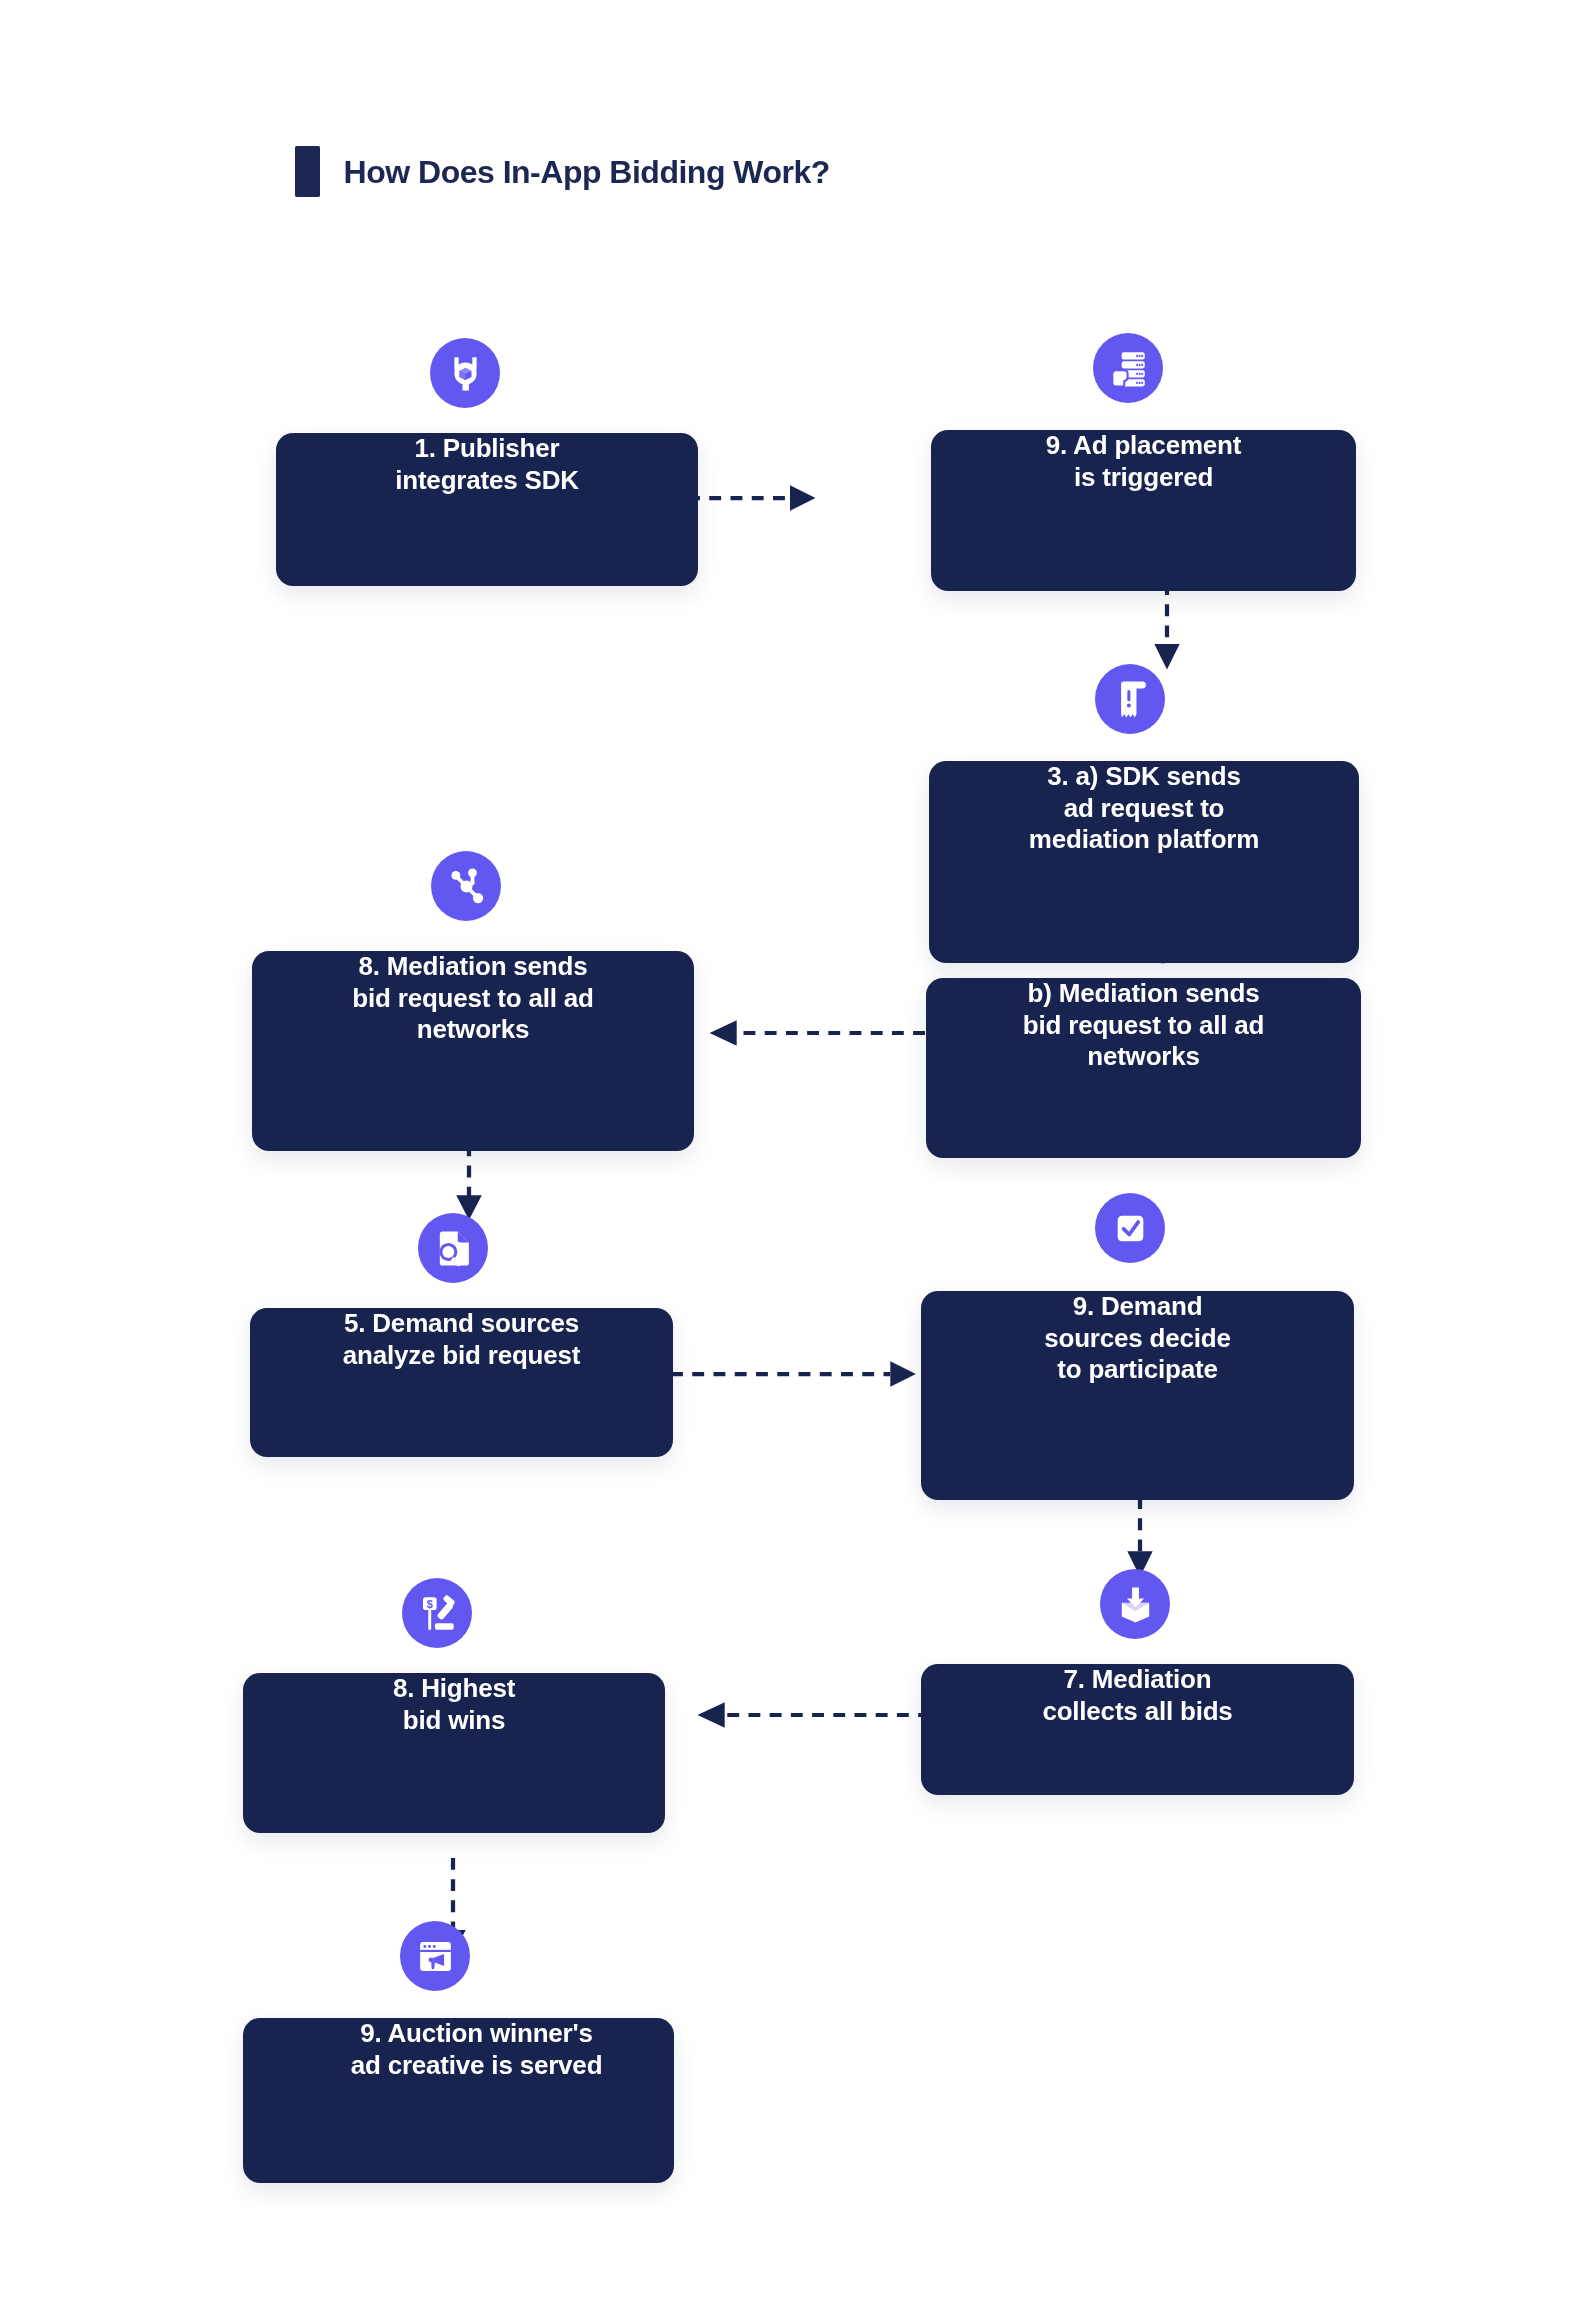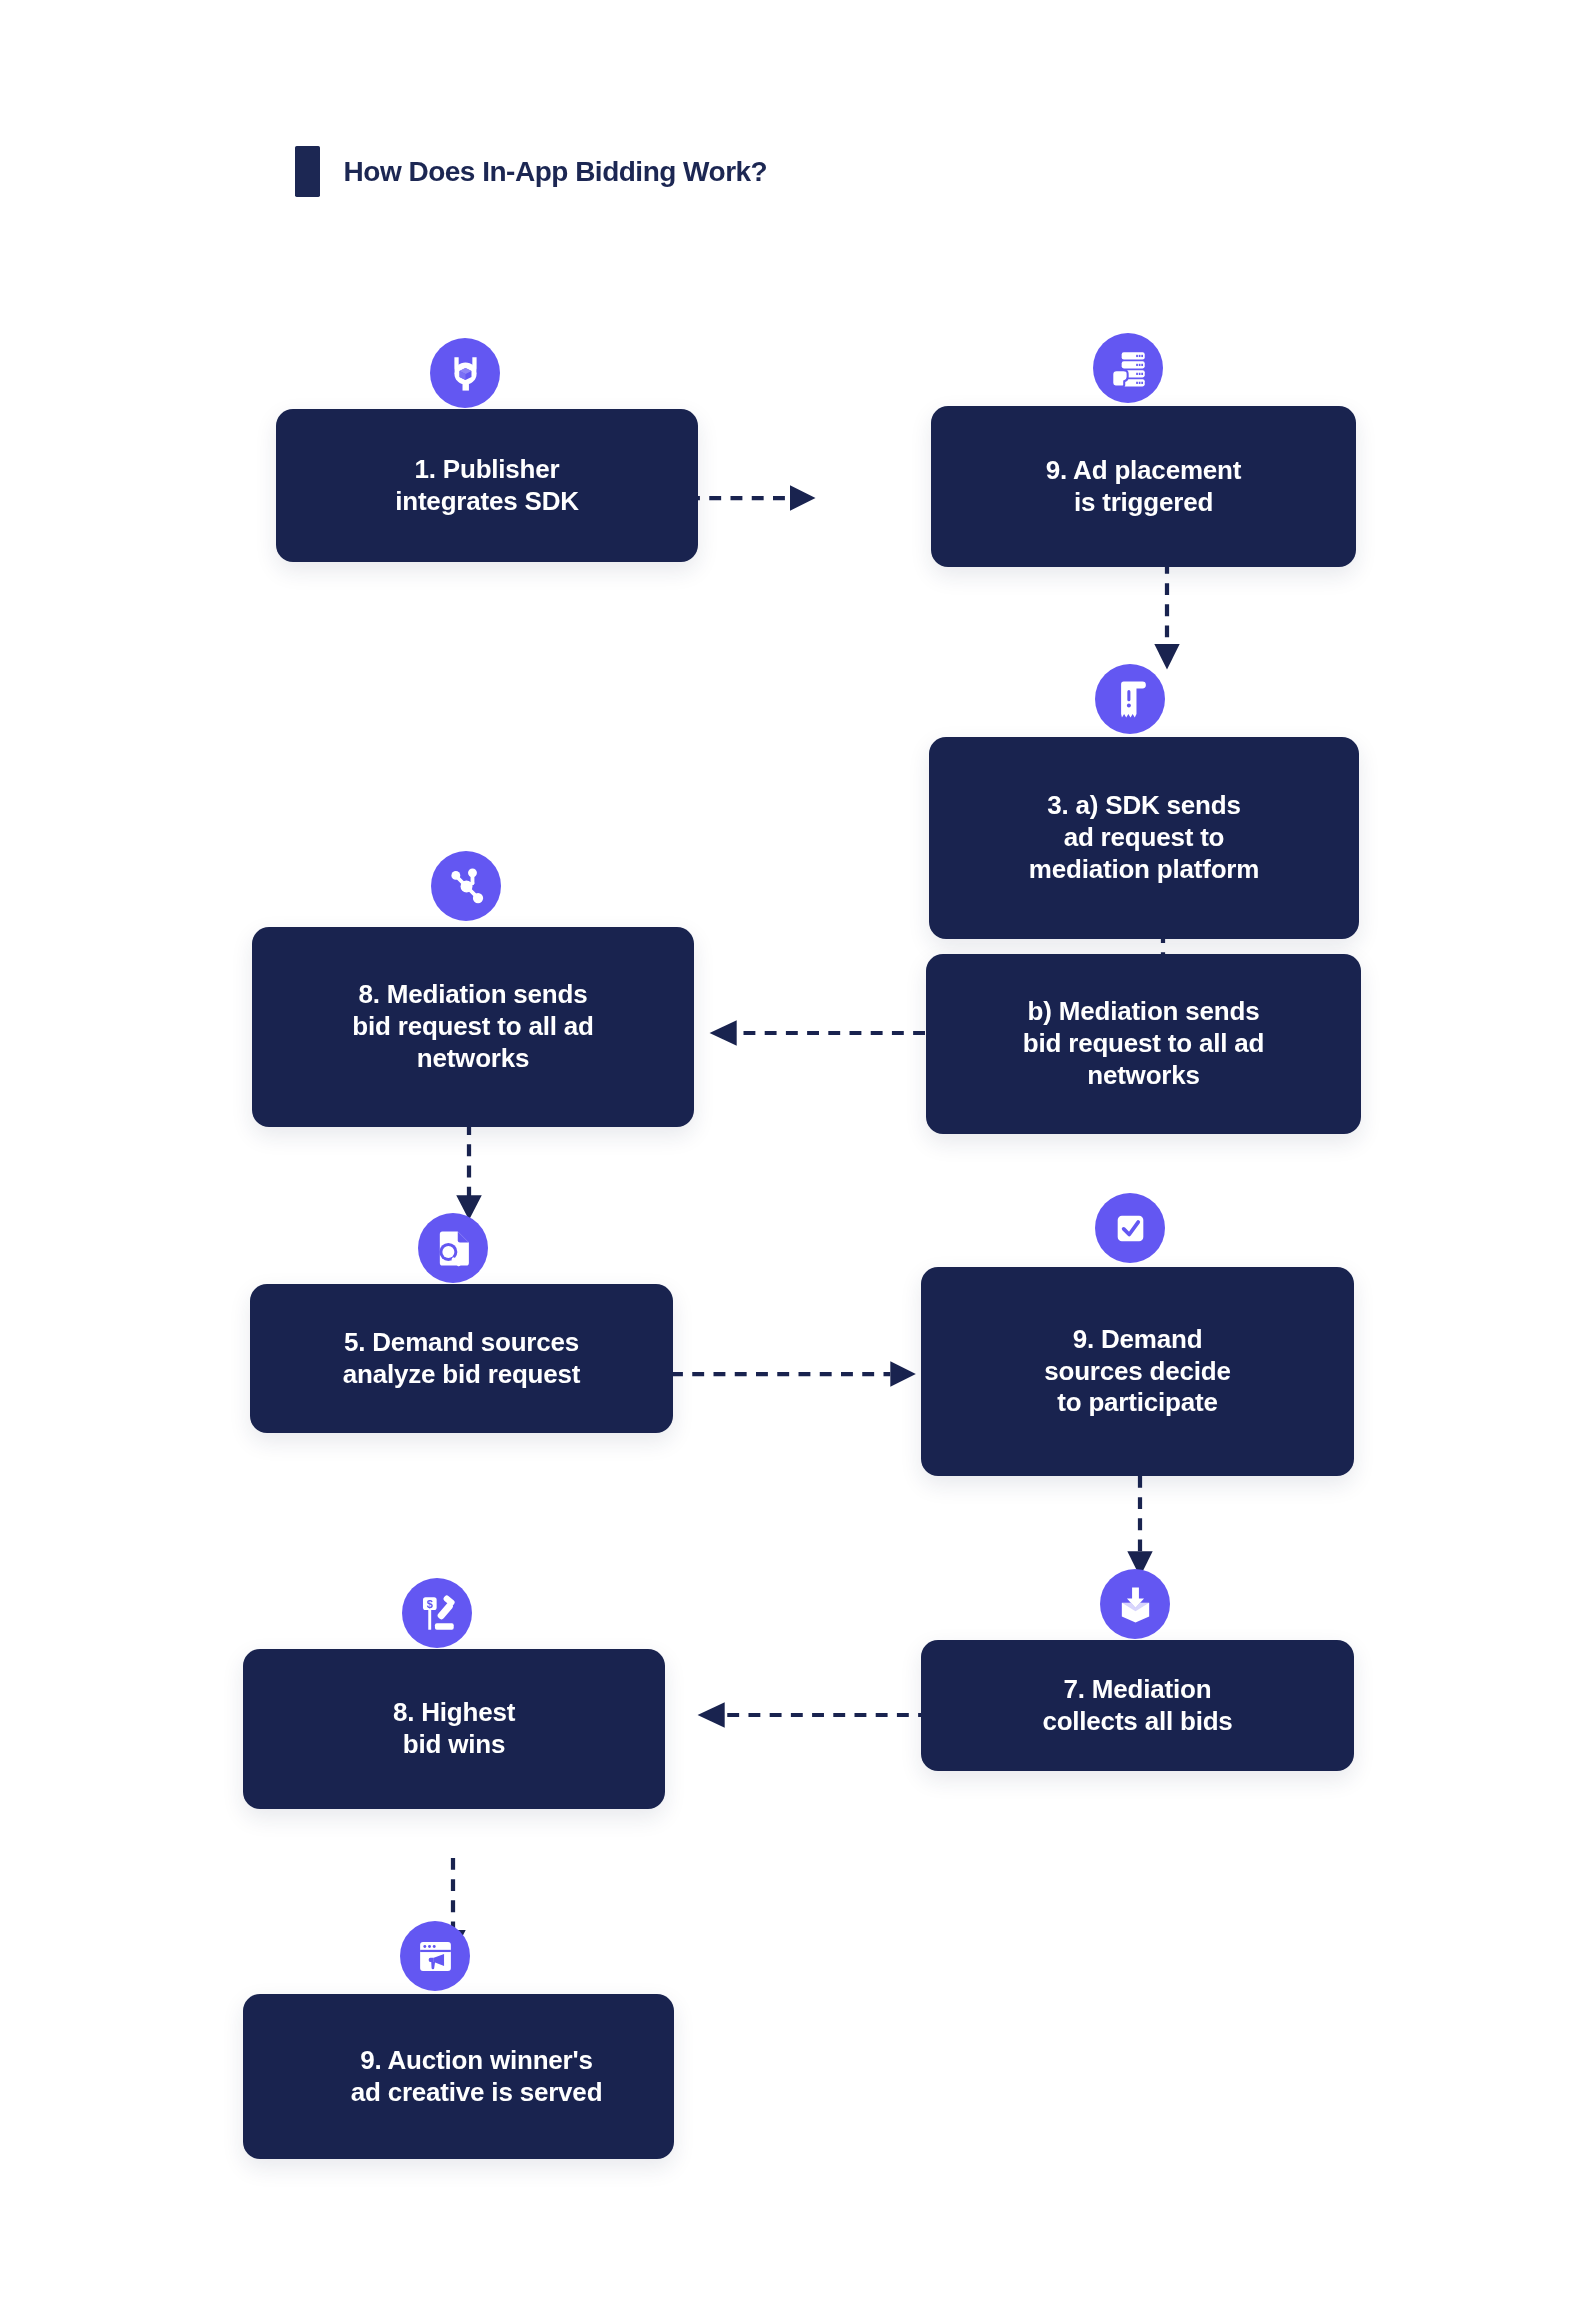--- a/index.html
+++ b/index.html
@@ -29,41 +29,42 @@
     align-items: center;
     gap: 24px;
   }
   #title-accent {
     width: 24.6px;
     height: 51px;
     background: #1c2753;
     border-radius: 1.7px;
   }
   #title-text {
-    font-size: 28px;
+    font-size: 32px;
     font-weight: bold;
     color: #1c2753;
     letter-spacing: -0.5px;
     white-space: nowrap;
     line-height: 1;
   }
 
   
   .node {
     position: absolute;
   }
   .node-box {
     position: absolute;
     background: #19234f;
     border-radius: 17px;
     box-shadow: 0 8.5px 22px rgba(25,35,79,0.10);
     display: flex;
-    align-items: center;
+    align-items: flex-start;
     justify-content: center;
     box-sizing: border-box;
+    margin-top: 24px;
   }
   .node-label {
     color: #ffffff;
     font-size: 26px;
     font-weight: bold;
     line-height: 1.22;
     text-align: center;
     padding: 0 18.7px;
     letter-spacing: -0.2px;
     white-space: pre-line;

